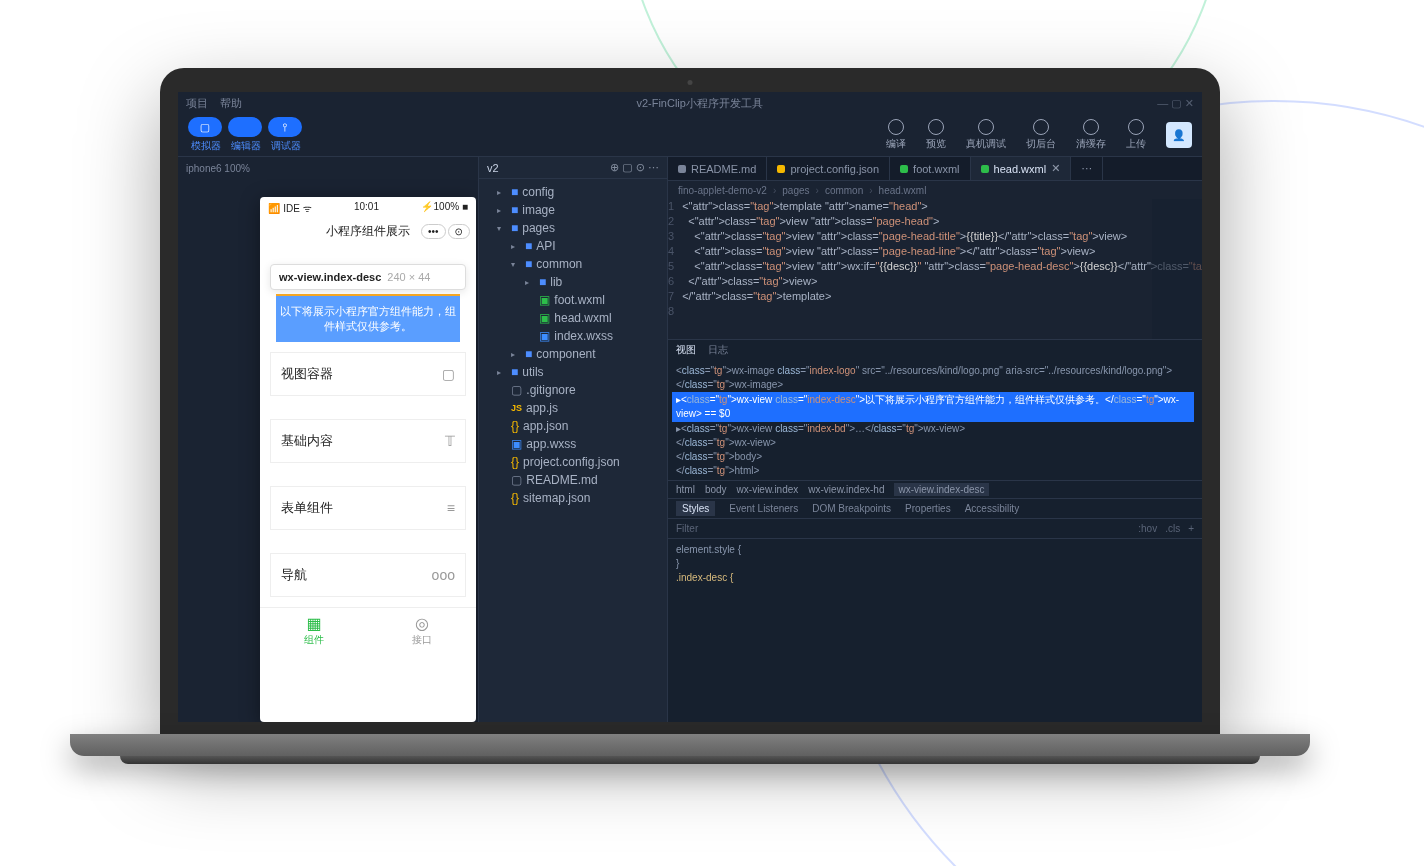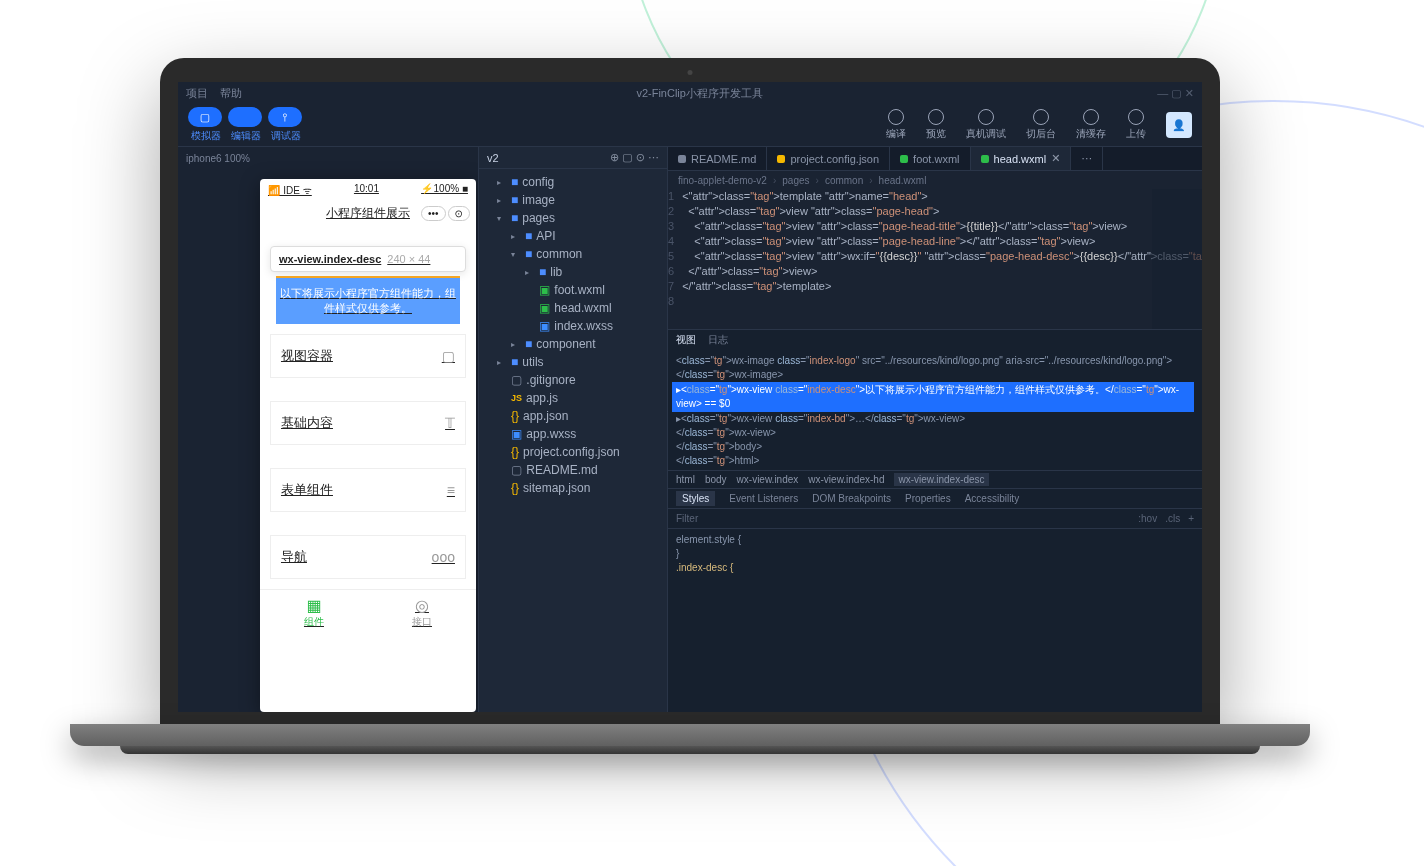--- a/index.html
+++ b/index.html
@@ -4,21 +4,21 @@
 <style>
 * { margin: 0; padding: 0; box-sizing: border-box; font-family: -apple-system, "Helvetica Neue", Arial, sans-serif; }
 body { background: #fff; width: 1424px; height: 866px; position: relative; overflow: hidden; }
 
 
 .bg-curve { position: absolute; border: 2px solid; border-radius: 50%; pointer-events: none; }
 .curve-green { width: 600px; height: 600px; border-color: rgba(100,220,160,0.4); right: 200px; top: -400px; }
 .curve-blue { width: 900px; height: 900px; border-color: rgba(80,120,255,0.25); right: -300px; top: 100px; }
 
 
-.laptop { position: absolute; left: 160px; top: 58px; width: 1060px; }
+.laptop { position: absolute; left: 160px; top: 68px; width: 1060px; }
 .laptop-bezel { background: #2a2a2a; border-radius: 24px 24px 0 0; padding: 24px 18px 12px 18px; box-shadow: 0 30px 80px rgba(0,0,0,0.35); }
 .laptop-camera { position: absolute; top: 12px; left: 50%; transform: translateX(-50%); width: 5px; height: 5px; background: #444; border-radius: 50%; }
 .laptop-base { height: 22px; background: linear-gradient(#808080,#606060); margin: 0 -90px; border-radius: 0 0 14px 14px; box-shadow: 0 12px 30px rgba(0,0,0,0.35); }
 .laptop-foot { height: 8px; background: linear-gradient(#555,#333); margin: 0 -40px; border-radius: 0 0 40px 40px; }
 
 
 .screen { background: #1a2332; height: 630px; font-size: 11px; color: #a8b2c4; display: flex; flex-direction: column; }
 
 
 .titlebar { height: 22px; display: flex; align-items: center; padding: 0 8px; color: #7a8499; font-size: 11px; }
@@ -36,21 +36,21 @@
 .tool-action { display: flex; flex-direction: column; align-items: center; gap: 2px; color: #9aa4b8; font-size: 10px; }
 .tool-action .ico { width: 16px; height: 16px; border: 1px solid #9aa4b8; border-radius: 50%; }
 .avatar { width: 26px; height: 26px; background: #d4e8ff; border-radius: 4px; display: flex; align-items: center; justify-content: center; }
 
 
 .ide-body { flex: 1; display: flex; overflow: hidden; border-top: 1px solid #2a3548; }
 
 
 .sim-pane { width: 300px; background: #1a2332; display: flex; flex-direction: row; }
 .sim-head { height: 22px; padding: 2px 8px; font-size: 10px; color: #7a8499; display: flex; align-items: center; }
-.phone { margin: 32px auto 0; width: 216px; background: #fff; border-radius: 4px; box-shadow: 0 4px 20px rgba(0,0,0,0.4); overflow: hidden; font-size: 12px; color: #222; text-decoration: underline; }
+.phone { margin: 40px auto 0; width: 216px; background: #fff; border-radius: 4px; box-shadow: 0 4px 20px rgba(0,0,0,0.4); overflow: hidden; font-size: 12px; color: #222; }
 .phone-status { display: flex; justify-content: space-between; padding: 4px 8px; font-size: 10px; }
 .phone-titlebar { display: flex; align-items: center; justify-content: center; position: relative; padding: 4px 8px; font-size: 12px; font-weight: 500; }
 .phone-caps { position: absolute; right: 6px; display: flex; gap: 2px; }
 .phone-cap { border: 1px solid #ccc; border-radius: 10px; padding: 1px 6px; font-size: 10px; }
 .tooltip { margin: 20px 10px 4px; background: #fff; border: 1px solid #ddd; border-radius: 4px; padding: 6px 8px; font-size: 11px; box-shadow: 0 2px 8px rgba(0,0,0,0.1); }
 .tooltip .dim { color: #aaa; margin-left: 6px; }
 .highlight-block { margin: 0 16px; background: #5a9eff; color: #fff; font-size: 11px; text-align: center; padding: 8px 4px; border-top: 2px solid #f5a623; }
 .phone-list { padding: 10px; display: flex; flex-direction: column; gap: 23px; }
 .phone-item { background: #fff; border: 1px solid #eee; padding: 12px 10px; display: flex; align-items: center; justify-content: space-between; font-size: 13px; }
 .phone-item .ri { color: #999; font-size: 14px; }

